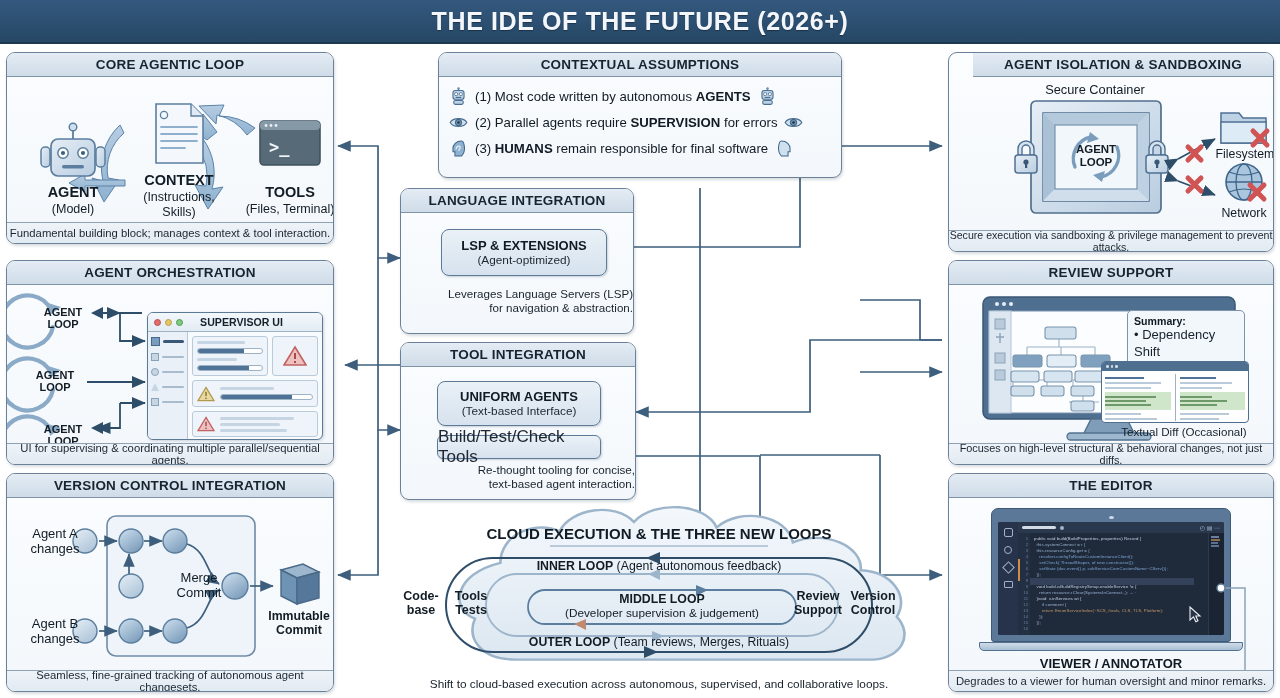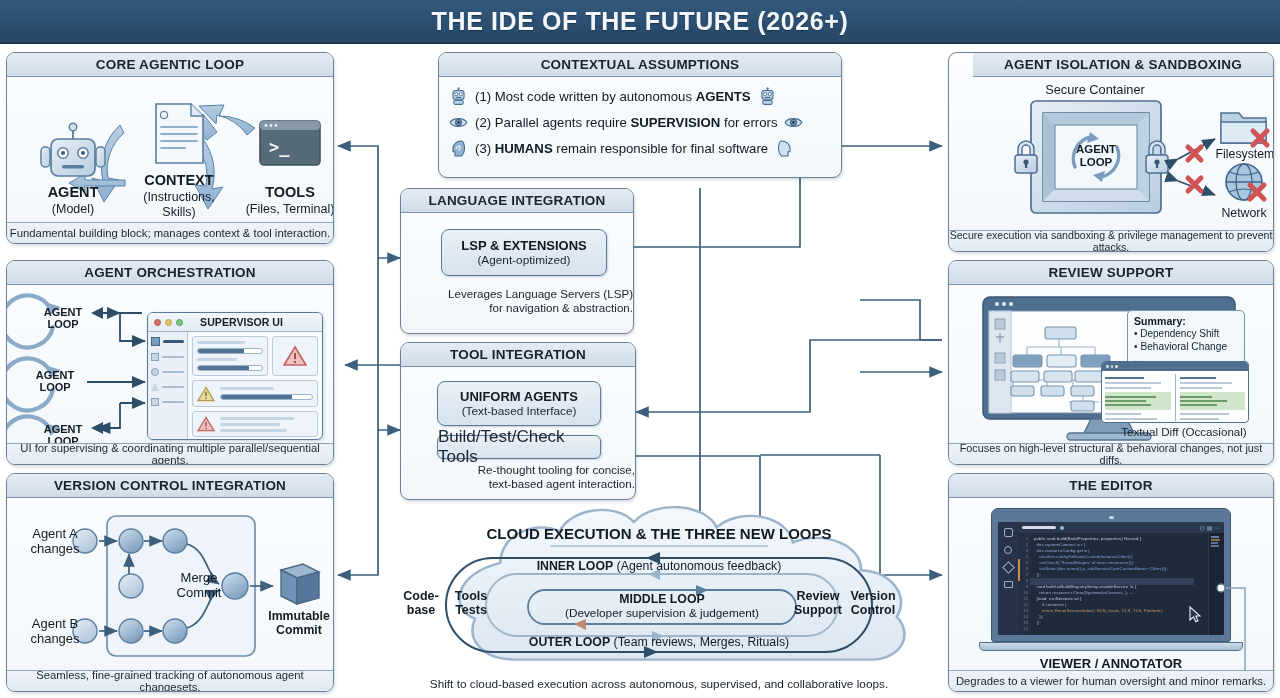--- a/index.html
+++ b/index.html
@@ -566,21 +566,21 @@
           <rect x="122" y="116" width="23" height="10" rx="2.5" fill="#cfdfec"></rect>
         </g>
 
         <path d="M142,134 L178,134 L186,150 L134,150 Z" fill="#7f9cb8" stroke="#52728f" stroke-width="1.4"></path>
         <rect x="118" y="148" width="84" height="7" rx="3.5" fill="#9db7ce" stroke="#52728f" stroke-width="1.3"></rect>
       </svg>
 
       <div style="position:absolute; left:178px; top:25px; width:118px; height:57px;
                   background:#f2f7fb; border:1.5px solid #7d94ab; border-radius:5px; padding:4px 6px;">
         <div style="font-size:10.6px; font-weight:bold; color:#0f1a23;">Summary:</div>
-        <div style="font-size:10px; color:#18222c; line-height:1.3;">• Dependency Shift</div>
+        <div style="font-size:13px; color:#18222c; line-height:1.3;">• Dependency Shift</div>
         <div style="font-size:10.2px; color:#18222c; line-height:1.3;">• Behavioral Change</div>
         <div style="font-size:10.2px; color:#5d6f7f;">...</div>
       </div>
 
       <div style="position:absolute; left:152px; top:76px; width:148px; height:62px;
                   background:#fff; border:1.5px solid #4e6f90; border-radius:4px; overflow:hidden;">
         <div style="height:9px; background:#4e6f90; display:flex; align-items:center; gap:2px; padding-left:4px;">
           <span style="width:2.6px;height:2.6px;border-radius:50%;background:#cfdce8;"></span>
           <span style="width:2.6px;height:2.6px;border-radius:50%;background:#cfdce8;"></span>
           <span style="width:2.6px;height:2.6px;border-radius:50%;background:#cfdce8;"></span>

